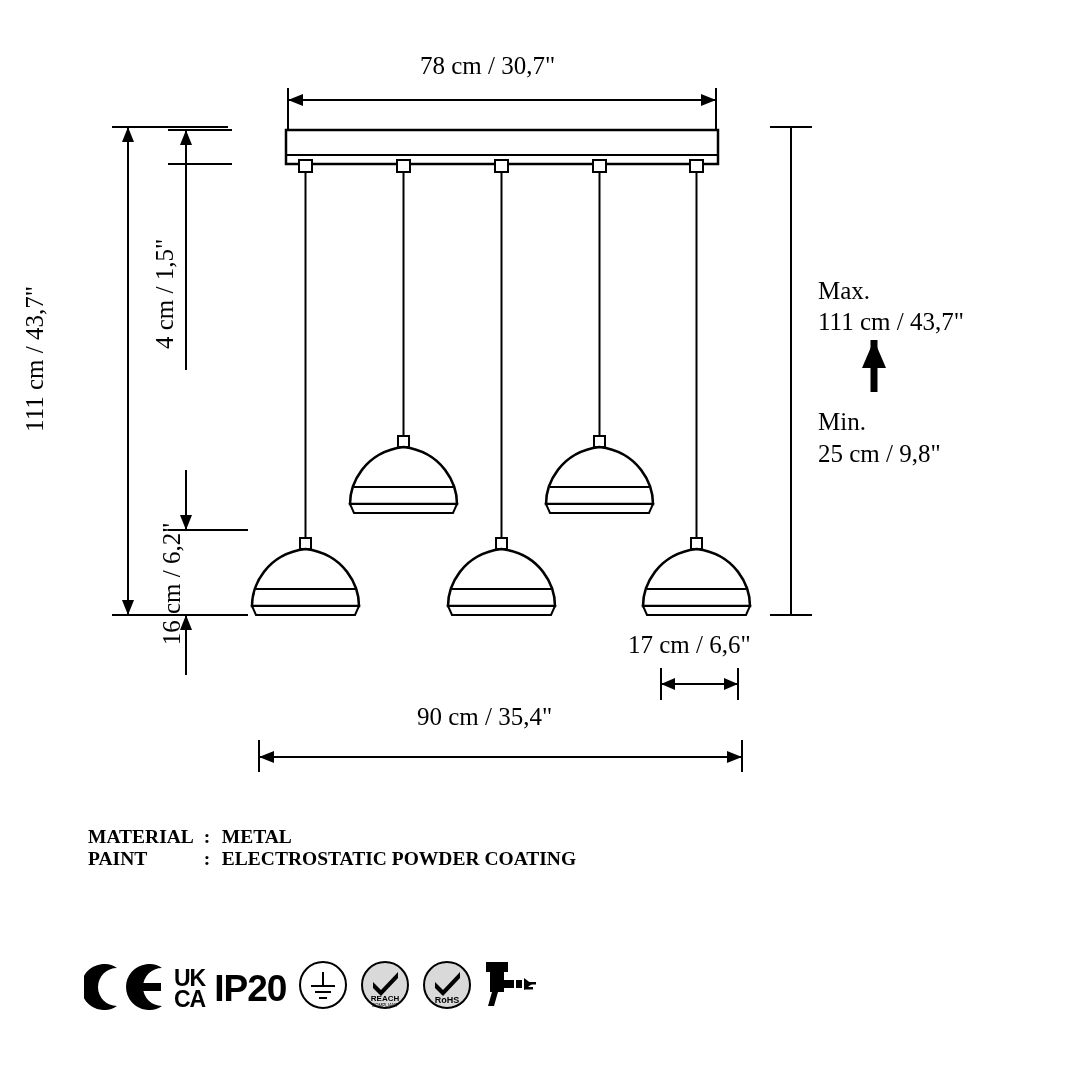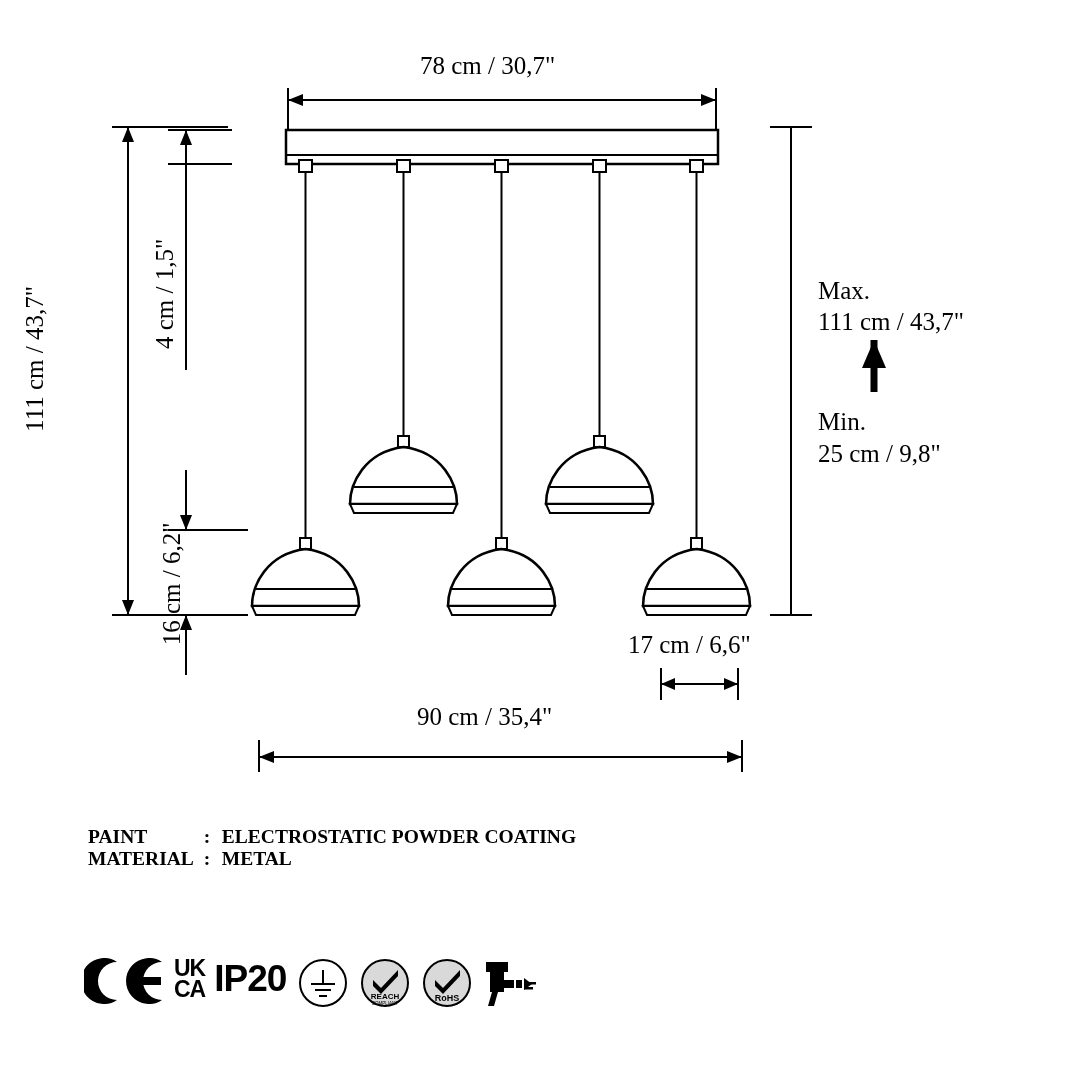--- a/index.html
+++ b/index.html
@@ -27,21 +27,21 @@
   #lbl-min-val{left:818px;top:440px;font-size:25px;}
 
   
   .specs{position:absolute;left:88px;top:826px;font-size:19.5px;font-weight:bold;line-height:21.5px;}
   .specs table{border-collapse:collapse;}
   .specs td{padding:0;font-weight:bold;font-size:19.5px;line-height:21.5px;white-space:nowrap;}
   .specs td.k{padding-right:10px;}
   .specs td.c{width:18px;}
 
   
-  .certs{position:absolute;left:84px;top:958px;display:flex;align-items:flex-start;gap:0px;}
+  .certs{position:absolute;left:84px;top:958px;display:flex;align-items:flex-end;gap:0px;}
   .cert-ce{width:86px;height:46px;}
   .cert-ukca{font-family:"Liberation Sans", sans-serif;font-weight:bold;font-size:23px;line-height:21px;letter-spacing:-1px;margin-left:4px;}
   .cert-ip{font-family:"Liberation Sans", sans-serif;font-weight:bold;font-size:37px;letter-spacing:-1px;margin-left:9px;}
   .cert-circle{margin-left:12px;}
   .cert-tool{margin-left:8px;}
 </style>
 </head>
 <body>
 
 <div class="stage">
@@ -170,28 +170,28 @@
 
   <div class="lbl" id="lbl-max-word">Max.</div>
   <div class="lbl" id="lbl-max-val">111 cm / 43,7"</div>
   <div class="lbl" id="lbl-min-word">Min.</div>
   <div class="lbl" id="lbl-min-val">25 cm / 9,8"</div>
 
   <div class="specs">
     <table>
       <tbody>
           <tr>
+        <td class="k">MATERIAL</td>
+        <td class="c">:</td>
+        <td>METAL</td>
+      </tr>
+      <tr>
         <td class="k">PAINT</td>
         <td class="c">:</td>
         <td>ELECTROSTATIC POWDER COATING</td>
-      </tr>
-      <tr>
-        <td class="k">MATERIAL</td>
-        <td class="c">:</td>
-        <td>METAL</td>
       </tr>
     </tbody>
       </table>
   </div>
 
   <div class="certs">
 
     <svg class="cert-ce" viewBox="0 0 86 46">
       <path d="M33 4 A19 19 0 1 0 33 42 A23 23 0 1 1 33 4 Z" fill="#000"></path>
       <path d="M78 4 A19 19 0 1 0 78 42 A23 23 0 1 1 78 4 Z" fill="#000"></path>

